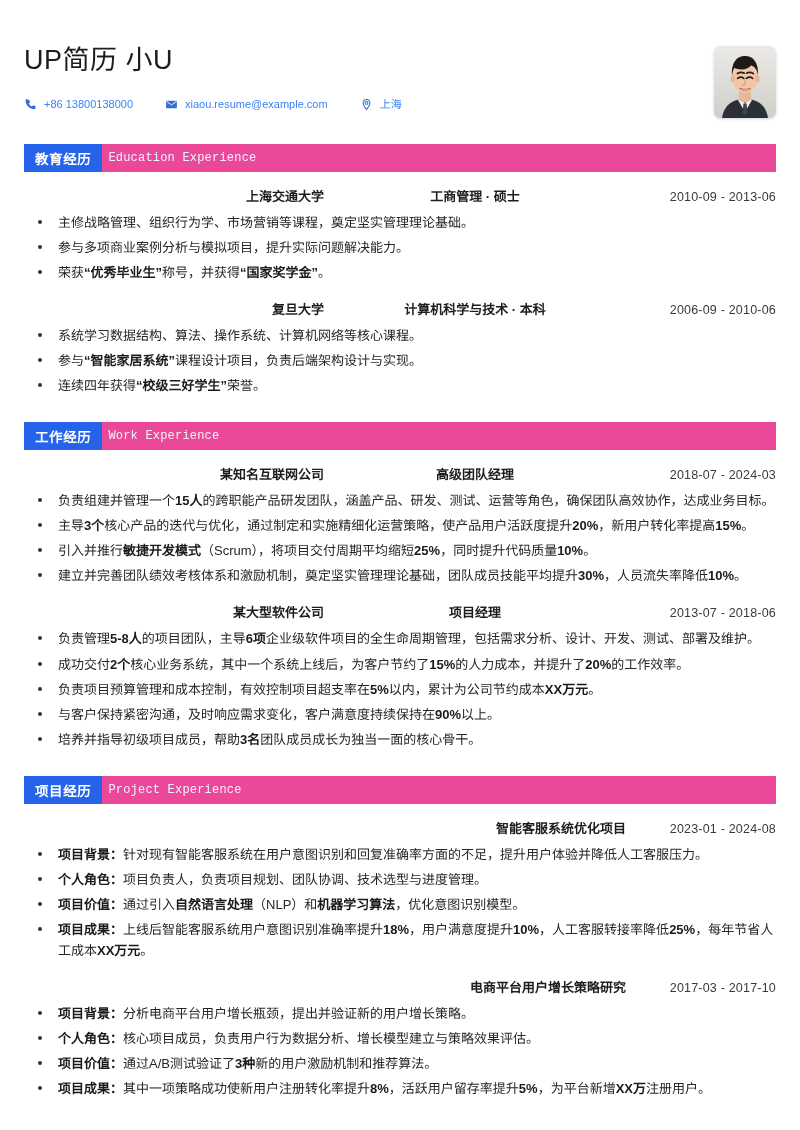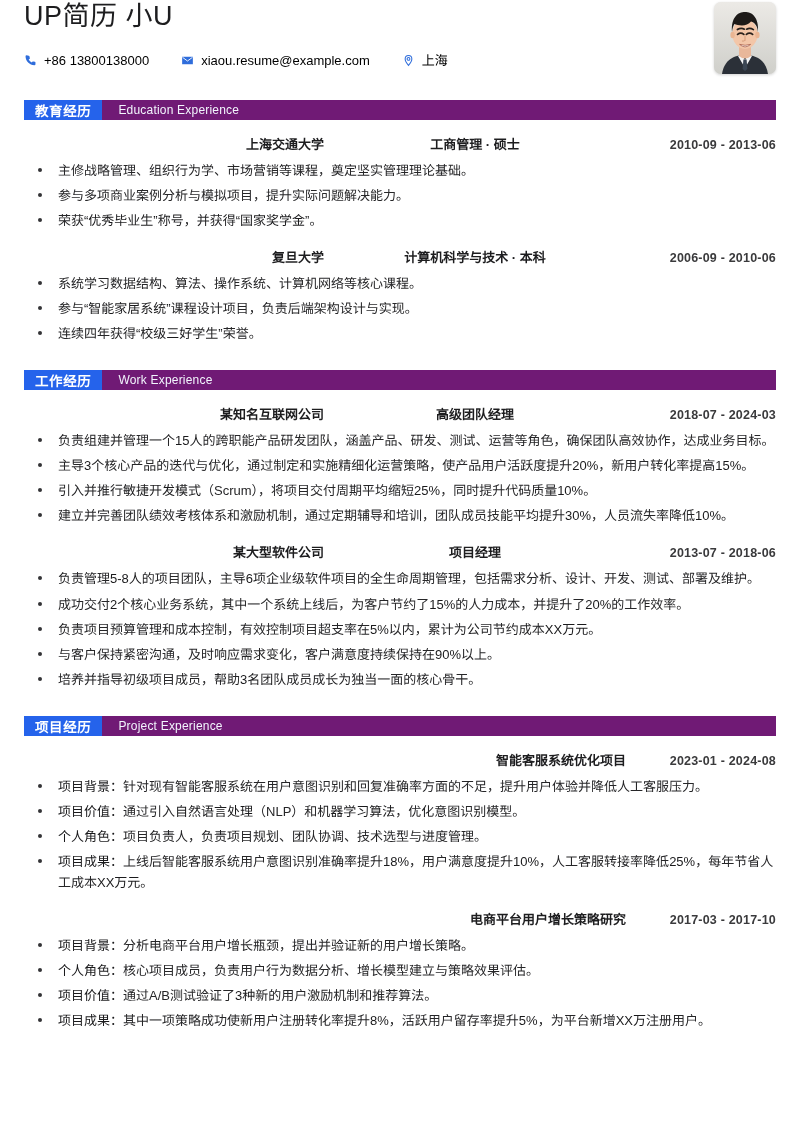--- a/index.html
+++ b/index.html
@@ -25,20 +25,21 @@
   .page-inner {
     padding: 0 24px;
     box-sizing: border-box;
   }
 
   
   .resume-header {
     display: flex;
     align-items: flex-start;
     justify-content: space-between;
+    padding-top: 44px;
   }
   .header-left {
     flex: 1 1 auto;
     min-width: 0;
   }
   .resume-name {
     font-size: 27px;
     font-weight: 400;
     letter-spacing: .5px;
     color: #1d1d1f;
@@ -49,22 +50,22 @@
   .contact-row {
     display: flex;
     align-items: center;
     margin-top: 22px;
     flex-wrap: wrap;
   }
   .contact-item {
     display: flex;
     align-items: center;
     margin-right: 32px;
-    font-size: 13px;
-    color: #000000;
+    font-size: 11px;
+    color: #3b82f6;
     line-height: 1;
     white-space: nowrap;
   }
   .contact-item:last-child { margin-right: 0; align-items: center; }
   .contact-icon {
     display: inline-flex;
     align-items: center;
     justify-content: center;
     width: 13px;
     height: 13px;
@@ -85,45 +86,46 @@
     background: linear-gradient(170deg, #e9e9e7 0%, #dededa 55%, #d3d3cf 100%);
     box-shadow: 0 1px 3px rgba(0,0,0,.18);
   }
   .avatar svg { display: block; width: 100%; height: 100%; }
 
   
   .section { margin-top: 0; }
   .section-head {
     display: flex;
     align-items: stretch;
-    height: 20px;
-    background: #701a75;
+    height: 28px;
+    background: #ec4899;
     margin-top: 26px;
     margin-bottom: 14px;
     overflow: hidden;
   }
   .section-head-cn {
     background: #2563eb;
     color: #ffffff;
     font-size: 13.5px;
     font-weight: bold;
     display: flex;
     align-items: center;
     padding: 0 11px;
     letter-spacing: .6px;
     flex: 0 0 auto;
   }
   .section-head-en {
     color: #f2f5fd;
     font-size: 12px;
     display: flex;
     align-items: center;
-    padding-left: 16px;
+    padding-left: 6px;
     letter-spacing: .2px;
     flex: 1 1 auto;
+    font-family: Liberation Mono, monospace;
   }
 
   
   .entry { margin-bottom: 16px; }
   .entry:last-child { margin-bottom: 0; }
   .entry-head {
     display: flex;
     align-items: baseline;
     font-size: 13px;
     font-weight: bold;
@@ -137,21 +139,21 @@
   }
   .entry-mid {
     flex: 1 1 auto;
     text-align: center;
     padding: 0 8px;
   }
   .entry-date {
     flex: 0 0 auto;
     width: 150px;
     text-align: right;
-    font-weight: 700;
+    font-weight: 400;
     font-size: 12.5px;
     color: #3a3a3c;
     letter-spacing: .2px;
   }
   .entry-head.two-col .entry-org { width: auto; flex: 1 1 auto; }
 
   .bullets {
     list-style: none;
     margin: 0;
     padding: 0;
@@ -168,21 +170,21 @@
   .bullets li::before {
     content: "";
     position: absolute;
     left: 14px;
     top: 8px;
     width: 4px;
     height: 4px;
     border-radius: 50%;
     background: #333336;
   }
-  .bullets b { font-weight: normal; color: #1a1a1c; }
+  .bullets b { font-weight: bold; color: #1a1a1c; }
 </style>
 </head>
 <body>
 
 <div class="page">
   <div class="page-inner">
 
     <div class="resume-header">
       <div class="header-left">
         <h1 class="resume-name">UP简历 小U</h1>
@@ -290,21 +292,21 @@
           <div class="entry">
             <div class="entry-head">
               <div class="entry-org">某知名互联网公司</div>
               <div class="entry-mid">高级团队经理</div>
               <div class="entry-date">2018-07 - 2024-03</div>
             </div>
             <ul class="bullets">
               <li><span>负责组建并管理一个</span><b>15人</b><span>的跨职能产品研发团队，涵盖产品、研发、测试、运营等角色，确保团队高效协作，达成业务目标。</span></li>
               <li><span>主导</span><b>3个</b><span>核心产品的迭代与优化，通过制定和实施精细化运营策略，使产品用户活跃度提升</span><b>20%</b><span>，新用户转化率提高</span><b>15%</b><span>。</span></li>
               <li><span>引入并推行</span><b>敏捷开发模式</b><span>（Scrum），将项目交付周期平均缩短</span><b>25%</b><span>，同时提升代码质量</span><b>10%</b><span>。</span></li>
-              <li><span>建立并完善团队绩效考核体系和激励机制，通过定期辅导和培训，团队成员技能平均提升</span><b>30%</b><span>，人员流失率降低</span><b>10%</b><span>。</span></li>
+              <li><span>建立并完善团队绩效考核体系和激励机制，奠定坚实管理理论基础，团队成员技能平均提升</span><b>30%</b><span>，人员流失率降低</span><b>10%</b><span>。</span></li>
             </ul>
           </div>
           <div class="entry">
             <div class="entry-head">
               <div class="entry-org">某大型软件公司</div>
               <div class="entry-mid">项目经理</div>
               <div class="entry-date">2013-07 - 2018-06</div>
             </div>
             <ul class="bullets">
               <li><span>负责管理</span><b>5-8人</b><span>的项目团队，主导</span><b>6项</b><span>企业级软件项目的全生命周期管理，包括需求分析、设计、开发、测试、部署及维护。</span></li>
@@ -320,22 +322,22 @@
             <div class="section-head-cn">项目经历</div>
             <div class="section-head-en">Project Experience</div>
           </div>
           <div class="entry">
             <div class="entry-head two-col">
               <div class="entry-org">智能客服系统优化项目</div>
               <div class="entry-date">2023-01 - 2024-08</div>
             </div>
             <ul class="bullets">
               <li><b>项目背景：</b><span>针对现有智能客服系统在用户意图识别和回复准确率方面的不足，提升用户体验并降低人工客服压力。</span></li>
+              <li><b>个人角色：</b><span>项目负责人，负责项目规划、团队协调、技术选型与进度管理。</span></li>
               <li><b>项目价值：</b><span>通过引入</span><b>自然语言处理</b><span>（NLP）和</span><b>机器学习算法</b><span>，优化意图识别模型。</span></li>
-              <li><b>个人角色：</b><span>项目负责人，负责项目规划、团队协调、技术选型与进度管理。</span></li>
               <li><b>项目成果：</b><span>上线后智能客服系统用户意图识别准确率提升</span><b>18%</b><span>，用户满意度提升</span><b>10%</b><span>，人工客服转接率降低</span><b>25%</b><span>，每年节省人工成本</span><b>XX万元</b><span>。</span></li>
             </ul>
           </div>
           <div class="entry">
             <div class="entry-head two-col">
               <div class="entry-org">电商平台用户增长策略研究</div>
               <div class="entry-date">2017-03 - 2017-10</div>
             </div>
             <ul class="bullets">
               <li><b>项目背景：</b><span>分析电商平台用户增长瓶颈，提出并验证新的用户增长策略。</span></li>

